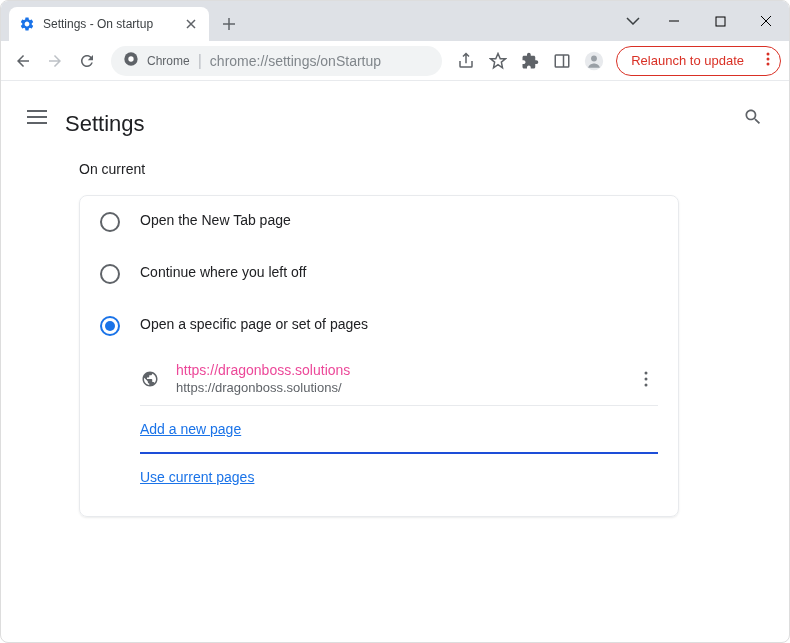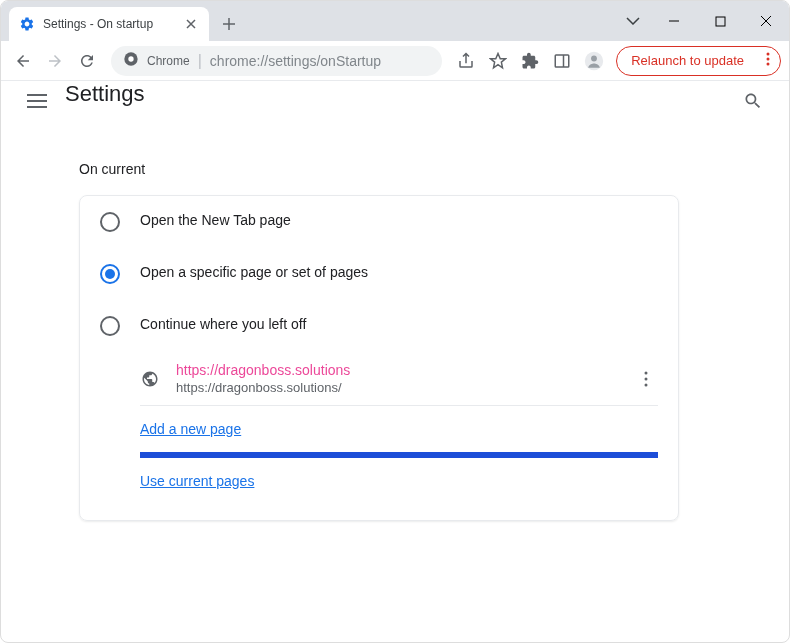--- a/index.html
+++ b/index.html
@@ -22,21 +22,21 @@
     .nav-btn.disabled { color: #bdc1c6; }
     .omnibox { flex: 1; height: 30px; background: #f1f3f4; border-radius: 15px; display: flex; align-items: center; padding: 0 12px; margin: 0 6px; gap: 8px; }
     .omni-label { font-size: 12px; color: #5f6368; }
     .omni-sep { color: #bdc1c6; }
     .omni-url { font-size: 14px; color: #80868b; flex: 1; }
     .toolbar-icon { width: 28px; height: 28px; display: flex; align-items: center; justify-content: center; cursor: pointer; color: #5f6368; }
     .relaunch-btn { border: 1px solid #d93025; color: #d93025; border-radius: 16px; height: 30px; padding: 0 10px 0 14px; display: flex; align-items: center; font-size: 13px; cursor: pointer; gap: 22px; margin-left: 4px; }
     .relaunch-menu { color: #d93025; }
     
     
-    .page-header { height: 56px; display: flex; align-items: flex-start; padding: 0 16px; }
+    .page-header { height: 56px; display: flex; align-items: flex-end; padding: 0 16px; }
     .menu-btn { width: 40px; height: 40px; display: flex; align-items: center; justify-content: center; cursor: pointer; }
     .page-title { font-size: 22px; color: #202124; margin-left: 8px; flex: 1; }
     .search-btn { width: 40px; height: 40px; display: flex; align-items: center; justify-content: center; cursor: pointer; }
     
     
     .content { padding: 12px 0 0 0; }
     .section-title { font-size: 14px; color: #202124; padding: 12px 0 18px 78px; }
     .card { width: 600px; margin: 0 auto 0 78px; border: 1px solid #e8eaed; border-radius: 8px; background: #fff; box-shadow: 0 1px 2px rgba(60,64,67,0.1); }
     .radio-row { display: flex; align-items: flex-start; padding: 16px 20px; cursor: pointer; }
     .radio { width: 20px; height: 20px; border: 2px solid #5f6368; border-radius: 50%; margin-right: 20px; flex-shrink: 0; position: relative; }
@@ -44,21 +44,21 @@
     .radio.selected::after { content: ''; position: absolute; top: 3px; left: 3px; width: 10px; height: 10px; background: #1a73e8; border-radius: 50%; }
     .radio-label { font-size: 14px; color: #202124; }
     
     .sub-section { padding: 0 20px 16px 60px; }
     .page-entry { display: flex; align-items: center; padding: 10px 0; border-bottom: 1px solid #e8eaed; }
     .page-icon { width: 20px; height: 20px; margin-right: 16px; display: flex; align-items: center; justify-content: center; color: #5f6368; }
     .page-text { flex: 1; }
     .page-name { font-size: 14px; color: #ec4899; }
     .page-url { font-size: 13px; color: #5f6368; margin-top: 2px; }
     .page-menu { width: 24px; cursor: pointer; color: #5f6368; display: flex; align-items: center; justify-content: center; }
-    .link-row { padding: 14px 0; border-bottom: 6px solid #1d4ed8; }
+    .link-row { padding: 14px 0; border-bottom: 2px solid #1d4ed8; }
     .link-row:last-child { border-bottom: none; }
     .link-row a { color: #1a73e8; font-size: 14px; text-decoration: underline; cursor: pointer; }
     
     
     .watermark { position: absolute; top: 0; left: 0; width: 100%; height: 100%; pointer-events: none; display: flex; align-items: center; justify-content: center; z-index: 0; }
     .watermark-text { font-size: 150px; font-weight: bold; color: rgba(0,0,0,0.04); font-style: italic; transform: translateY(30px); letter-spacing: -5px; }
     .watermark-sub { position: absolute; font-size: 40px; font-weight: bold; color: rgba(0,0,0,0.04); font-style: italic; bottom: 140px; right: 120px; }
     
     .card, .page-header, .toolbar, .titlebar { position: relative; z-index: 1; }
     .content { position: relative; z-index: 1; }
@@ -199,26 +199,26 @@
 
 <div class="content">
   <div class="section-title">On current</div>
 
   <div class="card">
     <div class="radio-row">
       <div class="radio"></div>
       <div class="radio-label">Open the New Tab page</div>
     </div>
     <div class="radio-row">
+      <div class="radio"></div>
+      <div class="radio-label">Continue where you left off</div>
+    </div>
+    <div class="radio-row">
       <div class="radio selected"></div>
       <div class="radio-label">Open a specific page or set of pages</div>
-    </div>
-    <div class="radio-row">
-      <div class="radio"></div>
-      <div class="radio-label">Continue where you left off</div>
     </div>
 
     <div class="sub-section">
       <div class="page-entry">
         <div class="page-icon">
           <svg width="18" height="18" viewBox="0 0 24 24" fill="#5f6368">
               <path d="M12 2C6.48 2 2 6.48 2 12s4.48 10 10 10 10-4.48 10-10S17.52 2 12 2zm-1 17.93c-3.95-.49-7-3.85-7-7.93 0-.62.08-1.21.21-1.79L9 15v1c0 1.1.9 2 2 2v1.93zm6.9-2.54c-.26-.81-1-1.39-1.9-1.39h-1v-3c0-.55-.45-1-1-1H8v-2h2c.55 0 1-.45 1-1V7h2c1.1 0 2-.9 2-2v-.41c2.93 1.19 5 4.06 5 7.41 0 2.08-.8 3.97-2.1 5.39z"></path>
             </svg>
         </div>
         <div class="page-text">

